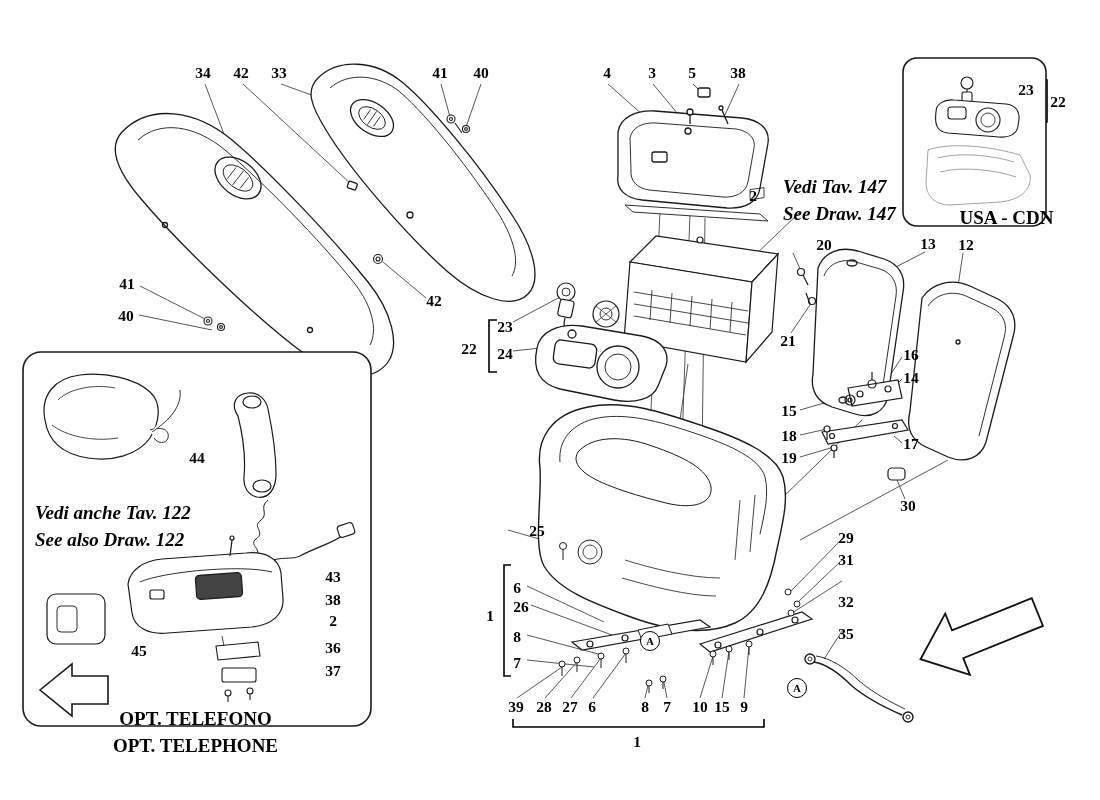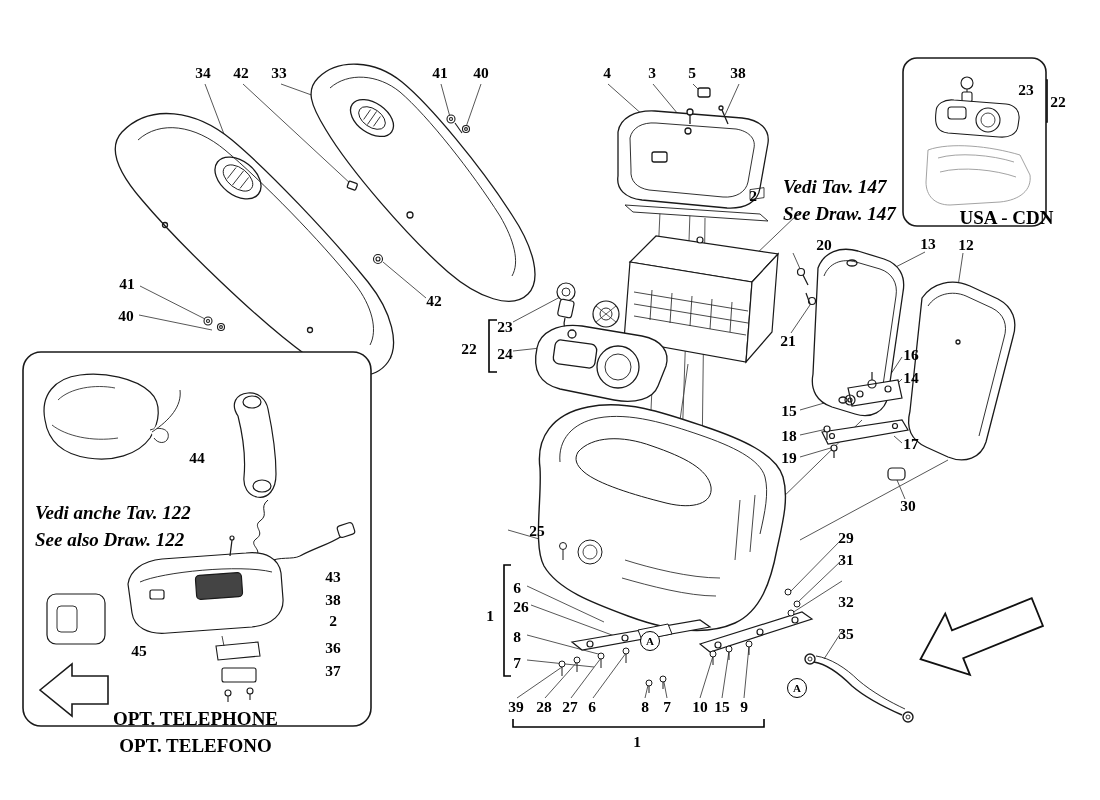--- a/index.html
+++ b/index.html
@@ -412,17 +412,17 @@
   </div>
 
   <div class="note italic" style="left:35px;top:500px;">
     <div>Vedi anche Tav. 122</div>
     <div>See also Draw. 122</div>
   </div>
 
   <div class="note center" style="left:903px;top:205px;width:115px;margin-left:46px;">USA - CDN</div>
 
   <div class="note center" style="left:88px;top:706px;width:215px;">
+    <div>OPT. TELEFONO</div>
     <div>OPT. TELEPHONE</div>
-    <div>OPT. TELEFONO</div>
   </div>
 
 </div>
 
 </body></html>

